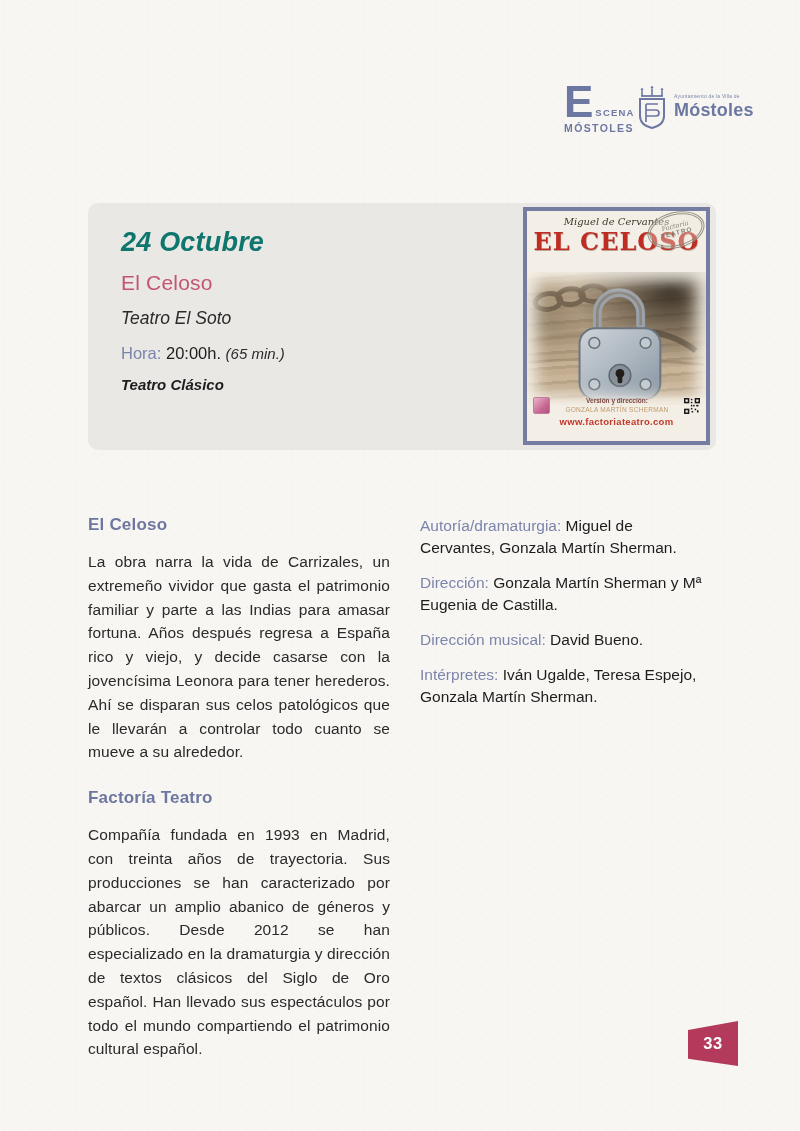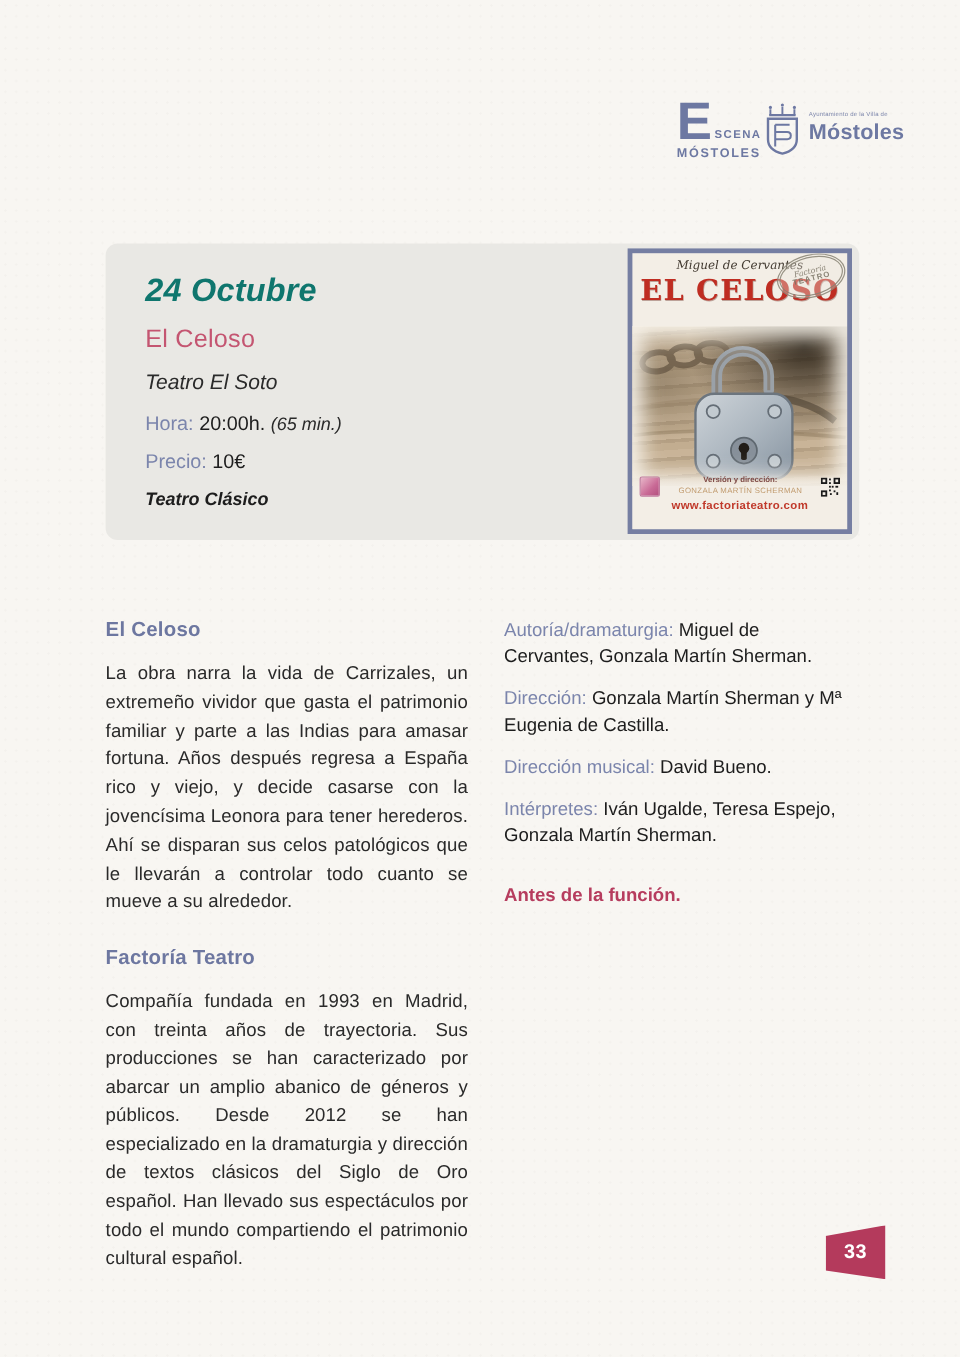--- a/index.html
+++ b/index.html
@@ -161,24 +161,20 @@
   </div>
 
   <div class="event-card">
     <div class="card-date">24 Octubre</div>
     <div class="card-title">El Celoso</div>
     <div class="card-venue">Teatro El Soto</div>
     <div class="card-line">
       <span class="meta-label">Hora:</span>
       <span>20:00h.</span>
       <span class="card-duration">(65 min.)</span>
-    </div>
-    <div class="card-line">
-      <span class="meta-label">Precio:</span>
-      <span>10€</span>
     </div>
     <div class="card-genre">Teatro Clásico</div>
   </div>
 
   <div class="poster">
     <div class="poster-top">
       <div class="poster-author">Miguel de Cervantes</div>
       <div class="poster-title">EL CELOSO</div>
       <div class="poster-stamp">
         <span class="stamp-l1">Factoría</span>
@@ -272,20 +268,19 @@
       <span>Gonzala Martín Sherman y Mª Eugenia de Castilla.</span>
     </div>
     <div class="credit">
       <span class="meta-label">Dirección musical:</span>
       <span>David Bueno.</span>
     </div>
     <div class="credit">
       <span class="meta-label">Intérpretes:</span>
       <span>Iván Ugalde, Teresa Espejo, Gonzala Martín Sherman.</span>
     </div>
-    <div class="credits-note">Antes de la función.</div>
   </div>
 
   <div class="page-badge">
     <span>33</span>
   </div>
 
 </div>
 
 </body></html>

